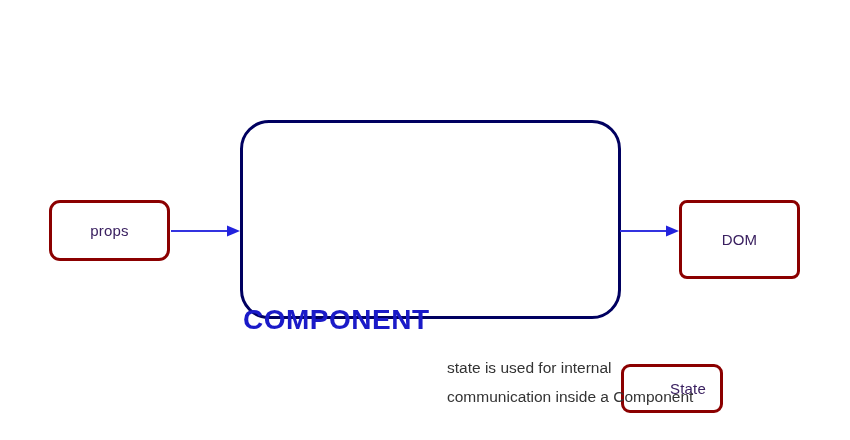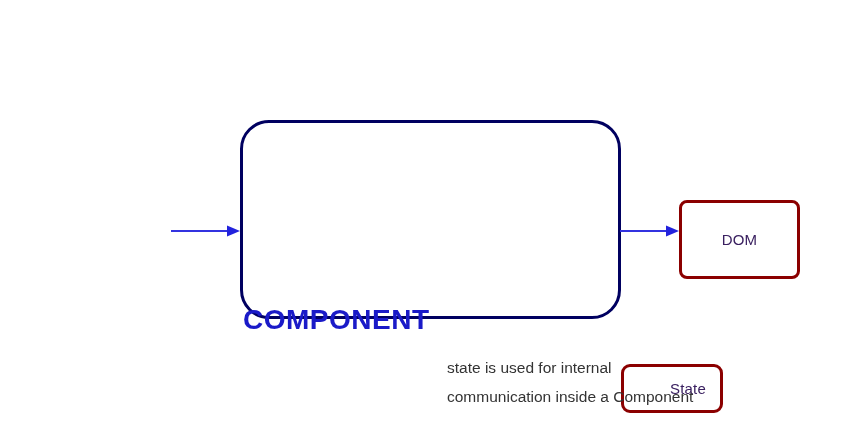--- a/index.html
+++ b/index.html
@@ -113,20 +113,23 @@
     line-height: 29px;
     color: #333333;
     white-space: pre-line;
   }
 </style>
 </head>
 <body>
 
 <div id="canvas">
 
+  <div class="node-box" id="props-box">
+    <span class="node-label">props</span>
+  </div>
 
   <div class="arrow" id="arrow-props-component">
     <svg width="70" height="14" viewBox="0 0 70 14" xmlns="http://www.w3.org/2000/svg">
       <line x1="0" y1="7" x2="58" y2="7" stroke="#3333e0" stroke-width="2.2"></line>
       <polygon points="56,1.5 69,7 56,12.5" fill="#2222dd"></polygon>
     </svg>
   </div>
 
   <div id="component-box">
     <div id="component-title">COMPONENT</div>

